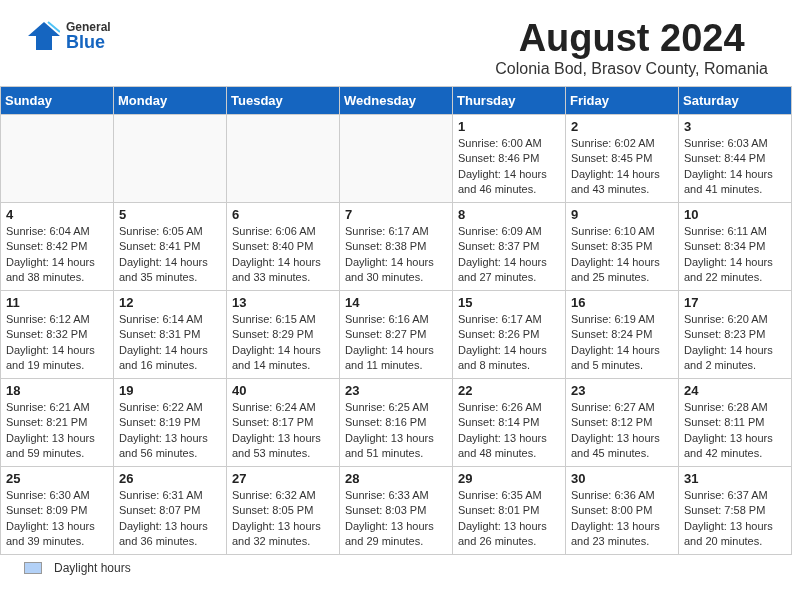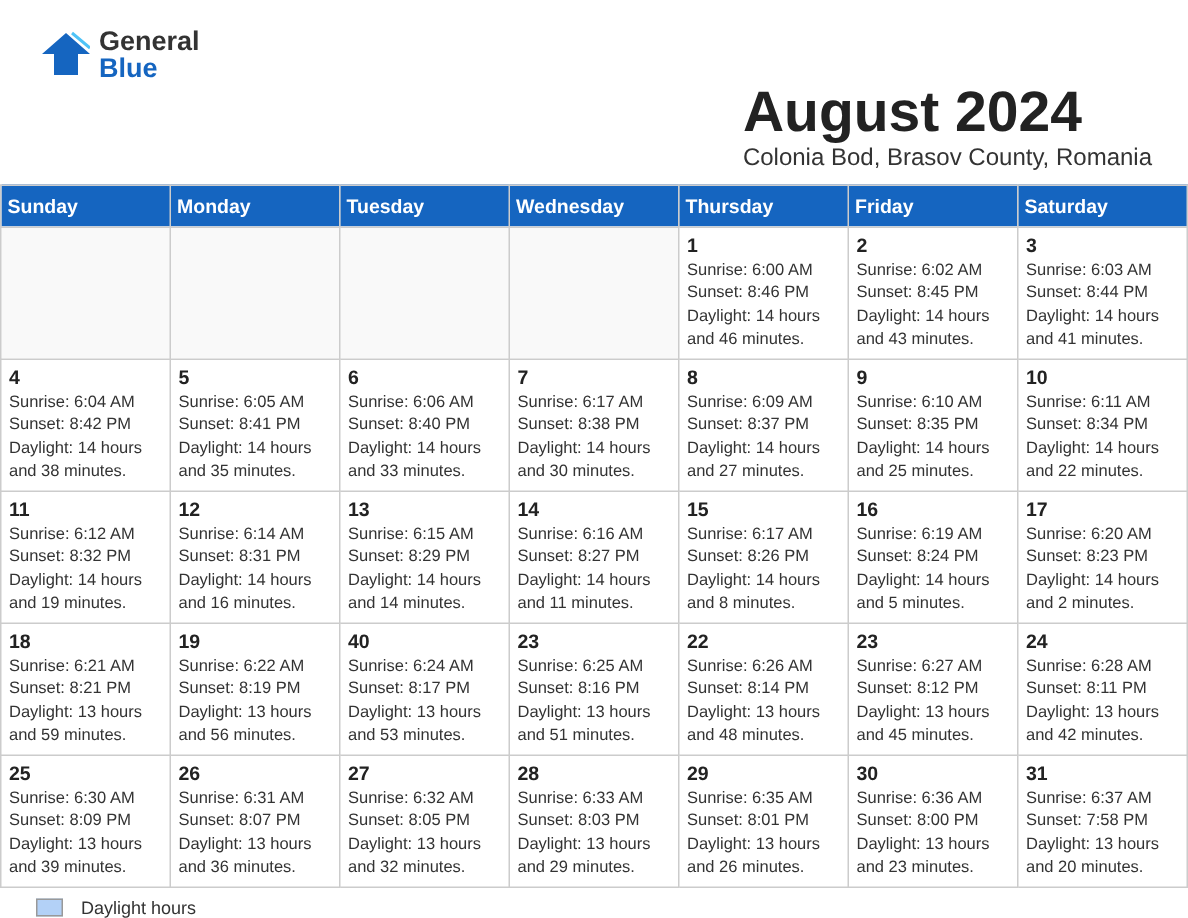--- a/index.html
+++ b/index.html
@@ -20,36 +20,35 @@
       display: flex;
       align-items: center;
       gap: 6px;
     }
     .logo-text {
       display: flex;
       flex-direction: column;
       line-height: 1;
     }
     .logo-general {
-      font-size: 18px;
+      font-size: 12px;
       font-weight: bold;
       color: #333;
     }
     .logo-blue {
       font-size: 18px;
       font-weight: bold;
       color: #1565c0;
     }
     .logo-icon {
       width: 36px;
       height: 36px;
     }
     .title-block {
-      text-align: left;
-      margin-top: 37px;
+      text-align: center;
     }
     .month-title {
       font-size: 38px;
       font-weight: bold;
       color: #222;
       line-height: 1.1;
     }
     .subtitle {
       font-size: 16px;
       color: #333;

